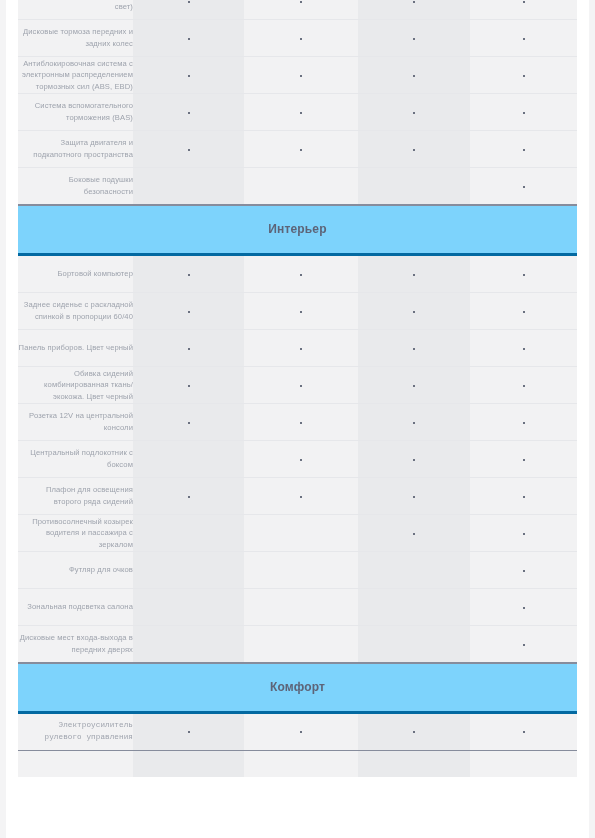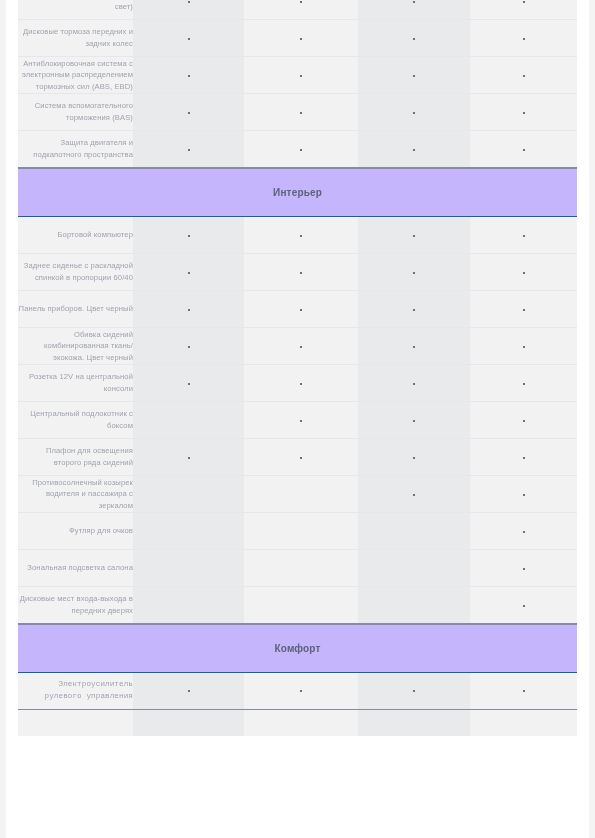--- a/index.html
+++ b/index.html
@@ -77,34 +77,34 @@
   .dot {
     display: inline-block;
     width: 2px;
     height: 2px;
     background: #6b7180;
     vertical-align: middle;
   }
 
   
   tr.section > td {
-    background: #c4b5fd;
+    background: #7dd3fc;
     border-top: 2px solid #868c9c;
     border-bottom: none;
     text-align: center;
     color: #5d6478;
     font-weight: bold;
-    font-size: 10px;
+    font-size: 12px;
     letter-spacing: .15px;
     height: 30px;
     padding: 8px 0 9px;
     vertical-align: middle;
   }
   
-  tr.after-section > td { border-top: 1px solid #0369a1; }
+  tr.after-section > td { border-top: 3px solid #0369a1; }
 
   
   tr.feature.last > td { border-bottom: 1px solid #868c9c; font-family: Liberation Mono, monospace; }
 
   
   tr.stub > td {
     height: 26px;
     border: none;
     padding: 0;
     background: #f2f2f3;
@@ -157,20 +157,27 @@
             <td class="cell alt"><span class="dot"></span></td>
             <td class="cell"><span class="dot"></span></td>
           </tr>
           <tr class="feature">
             <td class="label">Защита двигателя и подкапотного пространства</td>
             <td class="cell alt"><span class="dot"></span></td>
             <td class="cell"><span class="dot"></span></td>
             <td class="cell alt"><span class="dot"></span></td>
             <td class="cell"><span class="dot"></span></td>
           </tr>
+          <tr class="feature">
+            <td class="label">Боковые подушки безопасности</td>
+            <td class="cell alt"></td>
+            <td class="cell"></td>
+            <td class="cell alt"></td>
+            <td class="cell"><span class="dot"></span></td>
+          </tr>
           <tr class="section">
             <td colspan="5">Интерьер</td>
           </tr>
           <tr class="feature after-section">
             <td class="label">Бортовой компьютер</td>
             <td class="cell alt"><span class="dot"></span></td>
             <td class="cell"><span class="dot"></span></td>
             <td class="cell alt"><span class="dot"></span></td>
             <td class="cell"><span class="dot"></span></td>
           </tr>

